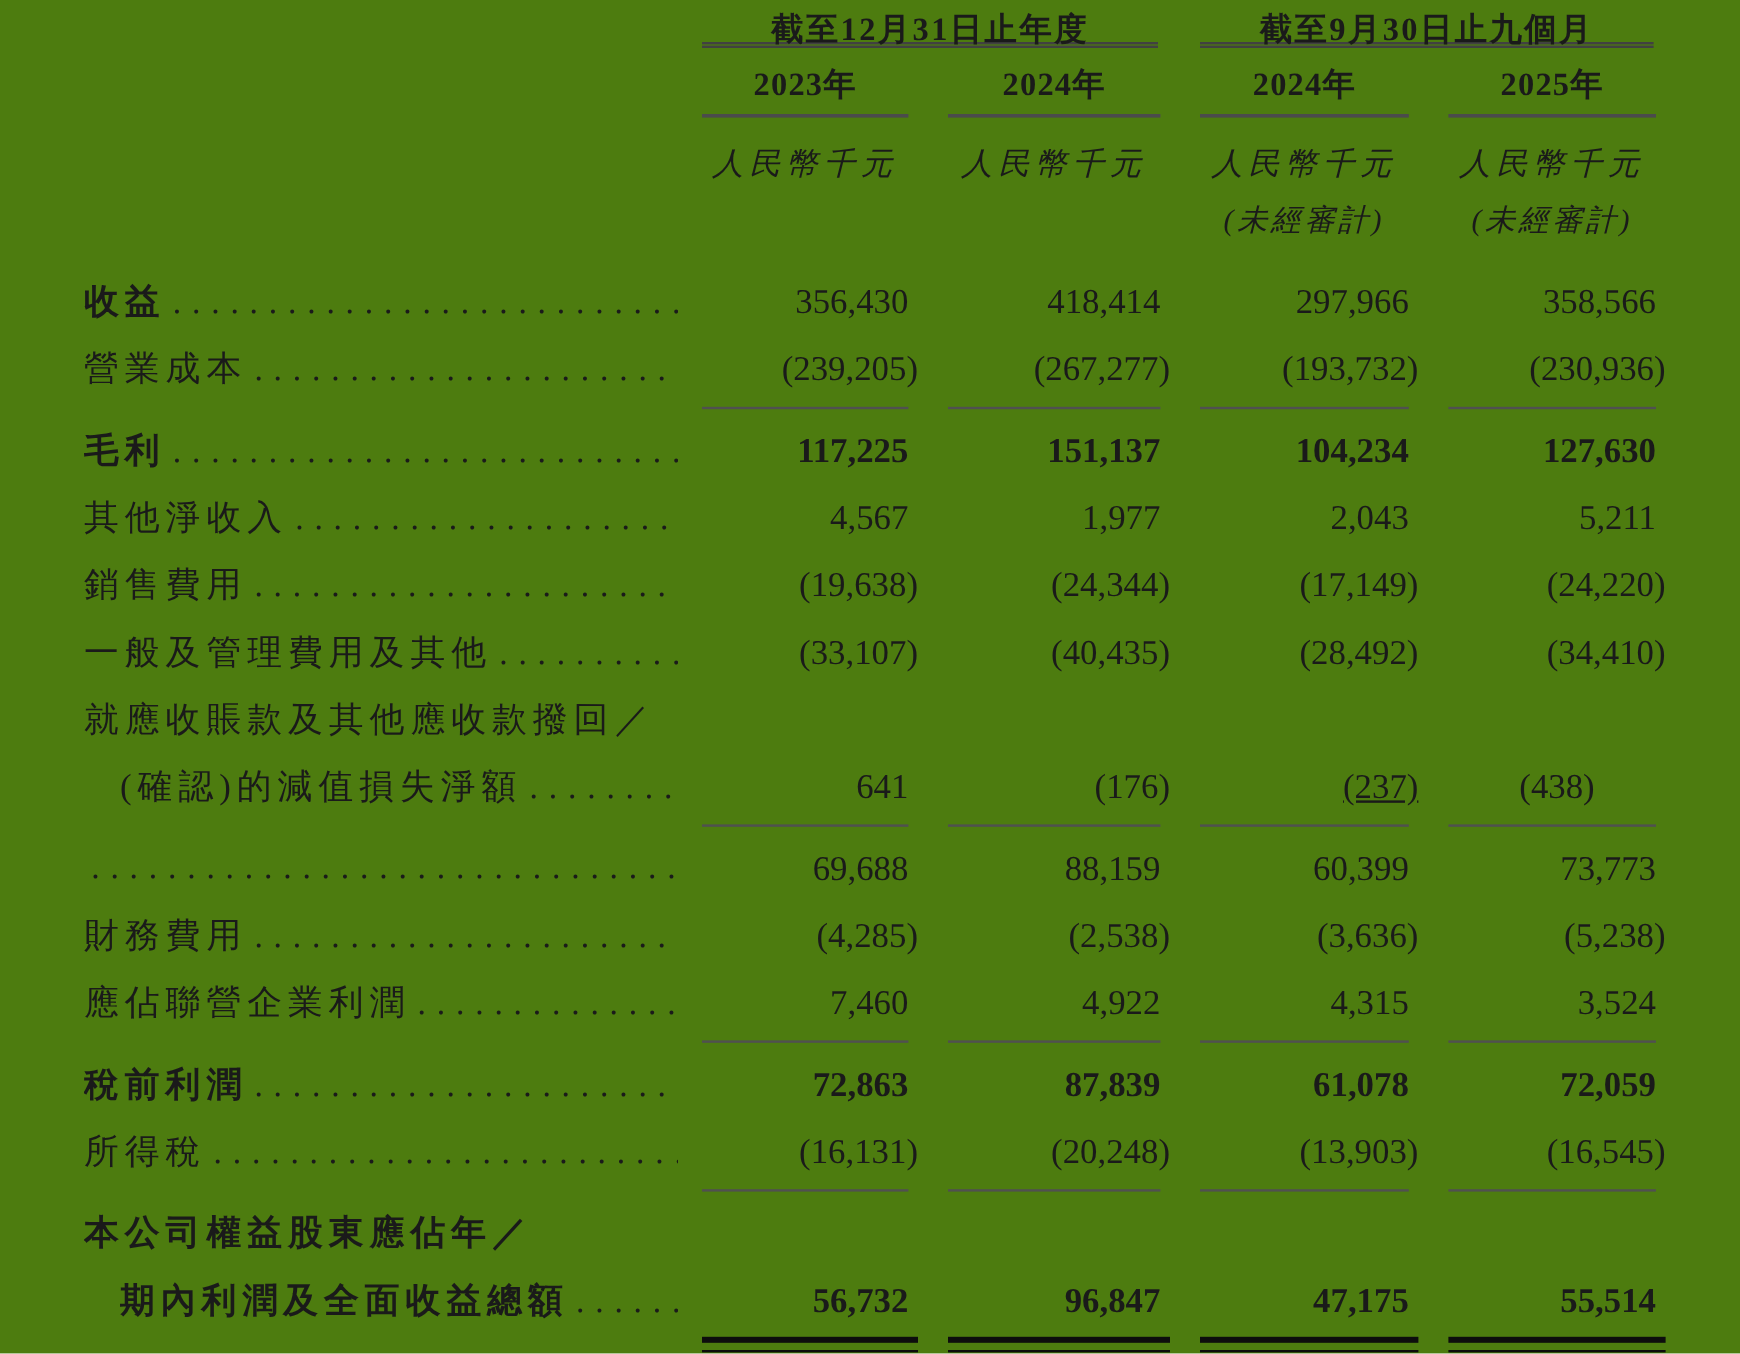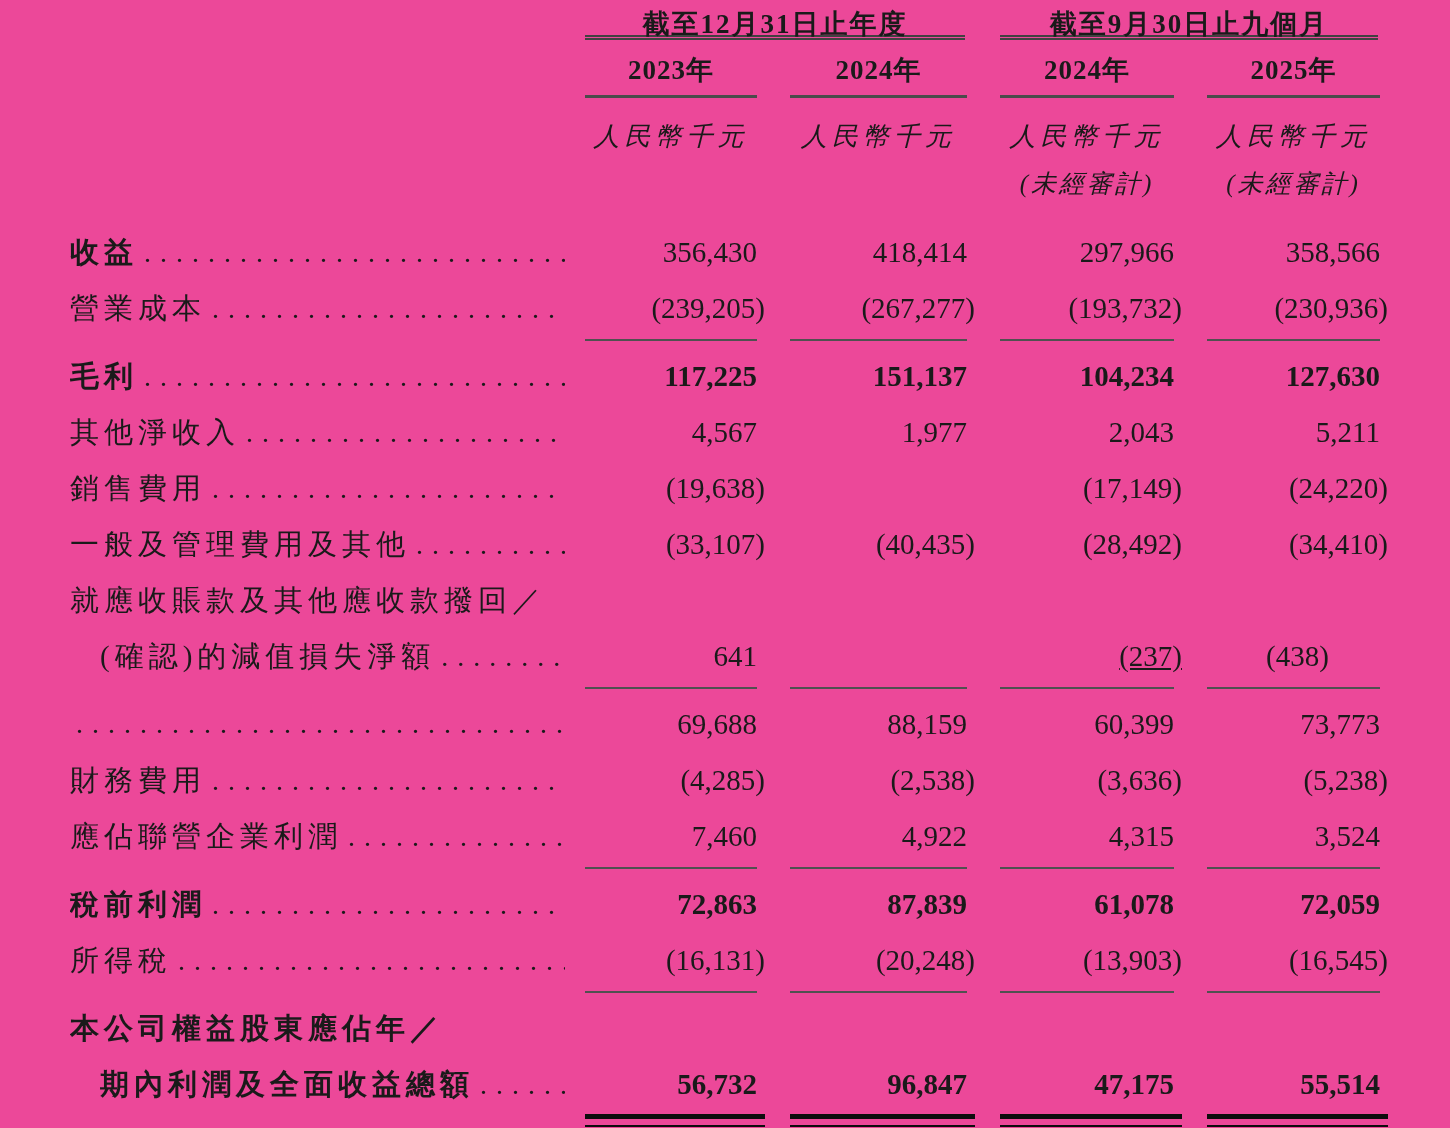--- a/index.html
+++ b/index.html
@@ -2,21 +2,21 @@
 <html><head>
 <meta charset="utf-8">
 <style>
   html,body{margin:0;padding:0;background:#ffffff;}
   body{
     font-family:"Liberation Serif","DejaVu Serif",serif;
     color:#1a1a1a;
     -webkit-font-smoothing:antialiased;
   }
   .doc{
-    width:1450px;height:1128px;background:#ec4899;overflow:hidden;
+    width:1450px;height:1128px;background:#4d7c0f;overflow:hidden;
     padding-top:6px;box-sizing:border-box;
   }
   .grid{
     display:grid;
     grid-template-columns:515px 205px 210px 207px 206px;
     grid-template-rows:34px 58px 58px 46px;
     margin-left:70px;
   }
   
   .gcell{grid-row:1;}
@@ -176,38 +176,40 @@
       </div>
       <div class="num-cell" style="grid-area: 10 / 2;"><span class="val pos">4,567</span></div>
       <div class="num-cell" style="grid-area: 10 / 3;"><span class="val pos">1,977</span></div>
       <div class="num-cell" style="grid-area: 10 / 4;"><span class="val pos">2,043</span></div>
       <div class="num-cell" style="grid-area: 10 / 5;"><span class="val pos">5,211</span></div>
       <div class="label-cell" style="grid-area: 11 / 1;">
         <span class="lbl-text">銷售費用</span>
         <span class="dots"></span>
       </div>
       <div class="num-cell" style="grid-area: 11 / 2;"><span class="val">(19,638)</span></div>
+      <div class="num-cell" style="grid-area: 11 / 3;"><span class="val">(24,344)</span></div>
       <div class="num-cell" style="grid-area: 11 / 4;"><span class="val">(17,149)</span></div>
       <div class="num-cell" style="grid-area: 11 / 5;"><span class="val">(24,220)</span></div>
       <div class="label-cell" style="grid-area: 12 / 1;">
         <span class="lbl-text">一般及管理費用及其他</span>
         <span class="dots"></span>
       </div>
       <div class="num-cell" style="grid-area: 12 / 2;"><span class="val">(33,107)</span></div>
       <div class="num-cell" style="grid-area: 12 / 3;"><span class="val">(40,435)</span></div>
       <div class="num-cell" style="grid-area: 12 / 4;"><span class="val">(28,492)</span></div>
       <div class="num-cell" style="grid-area: 12 / 5;"><span class="val">(34,410)</span></div>
       <div class="label-cell indent" style="grid-area: 14 / 1;">
         <span class="lbl-text">(確認)的減值損失淨額</span>
         <span class="dots"></span>
       </div>
       <div class="label-cell" style="grid-area: 13 / 1;">
         <span class="lbl-text">就應收賬款及其他應收款撥回／</span>
       </div>
       <div class="num-cell" style="grid-area: 14 / 2;"><span class="val pos">641</span></div>
+      <div class="num-cell" style="grid-area: 14 / 3;"><span class="val">(176)</span></div>
       <div class="num-cell" style="grid-area: 14 / 4; text-decoration: underline;"><span class="val">(237)</span></div>
       <div class="num-cell" style="grid-area: 14 / 5; text-align: center;"><span class="val">(438)</span></div>
       <div class="rule-cell" style="grid-area: 15 / 2;">
         <div class="rule"></div>
       </div>
       <div class="rule-cell" style="grid-area: 15 / 3;">
         <div class="rule"></div>
       </div>
       <div class="rule-cell" style="grid-area: 15 / 4;">
         <div class="rule"></div>

